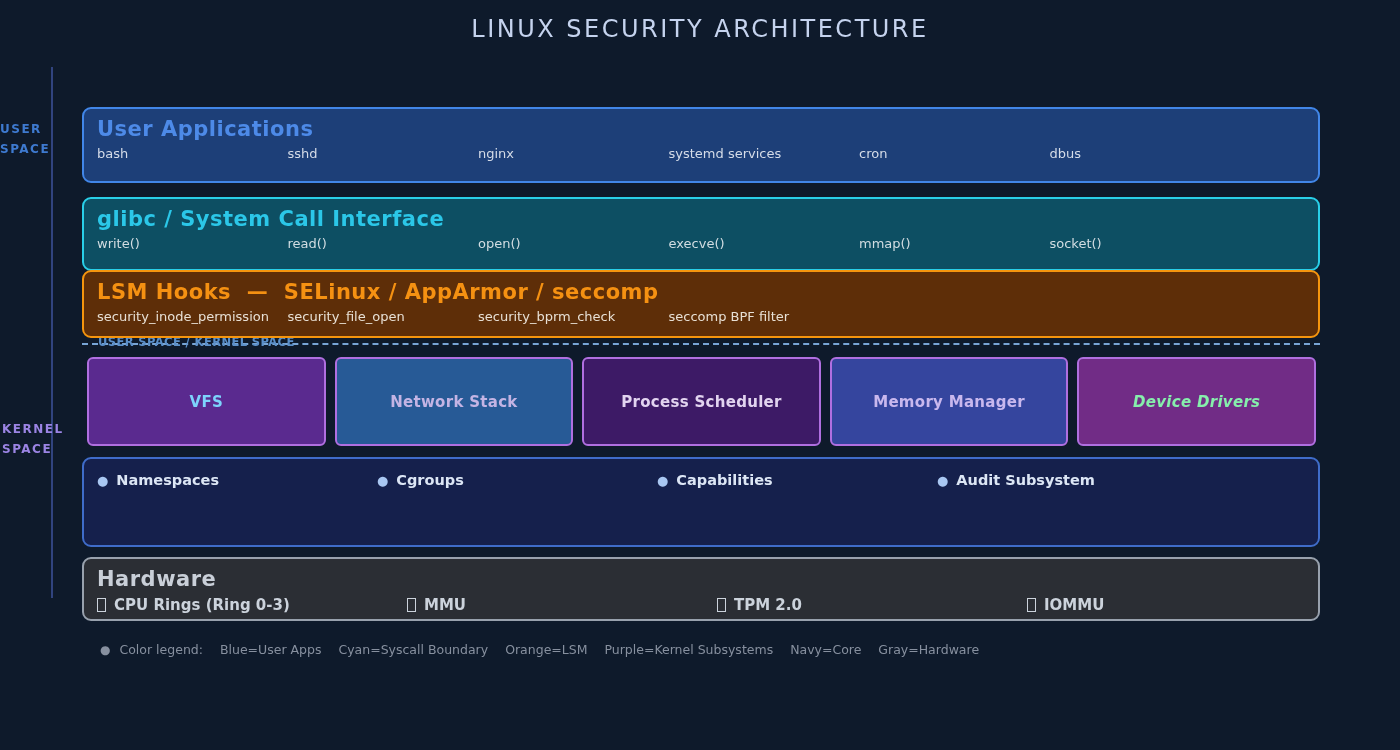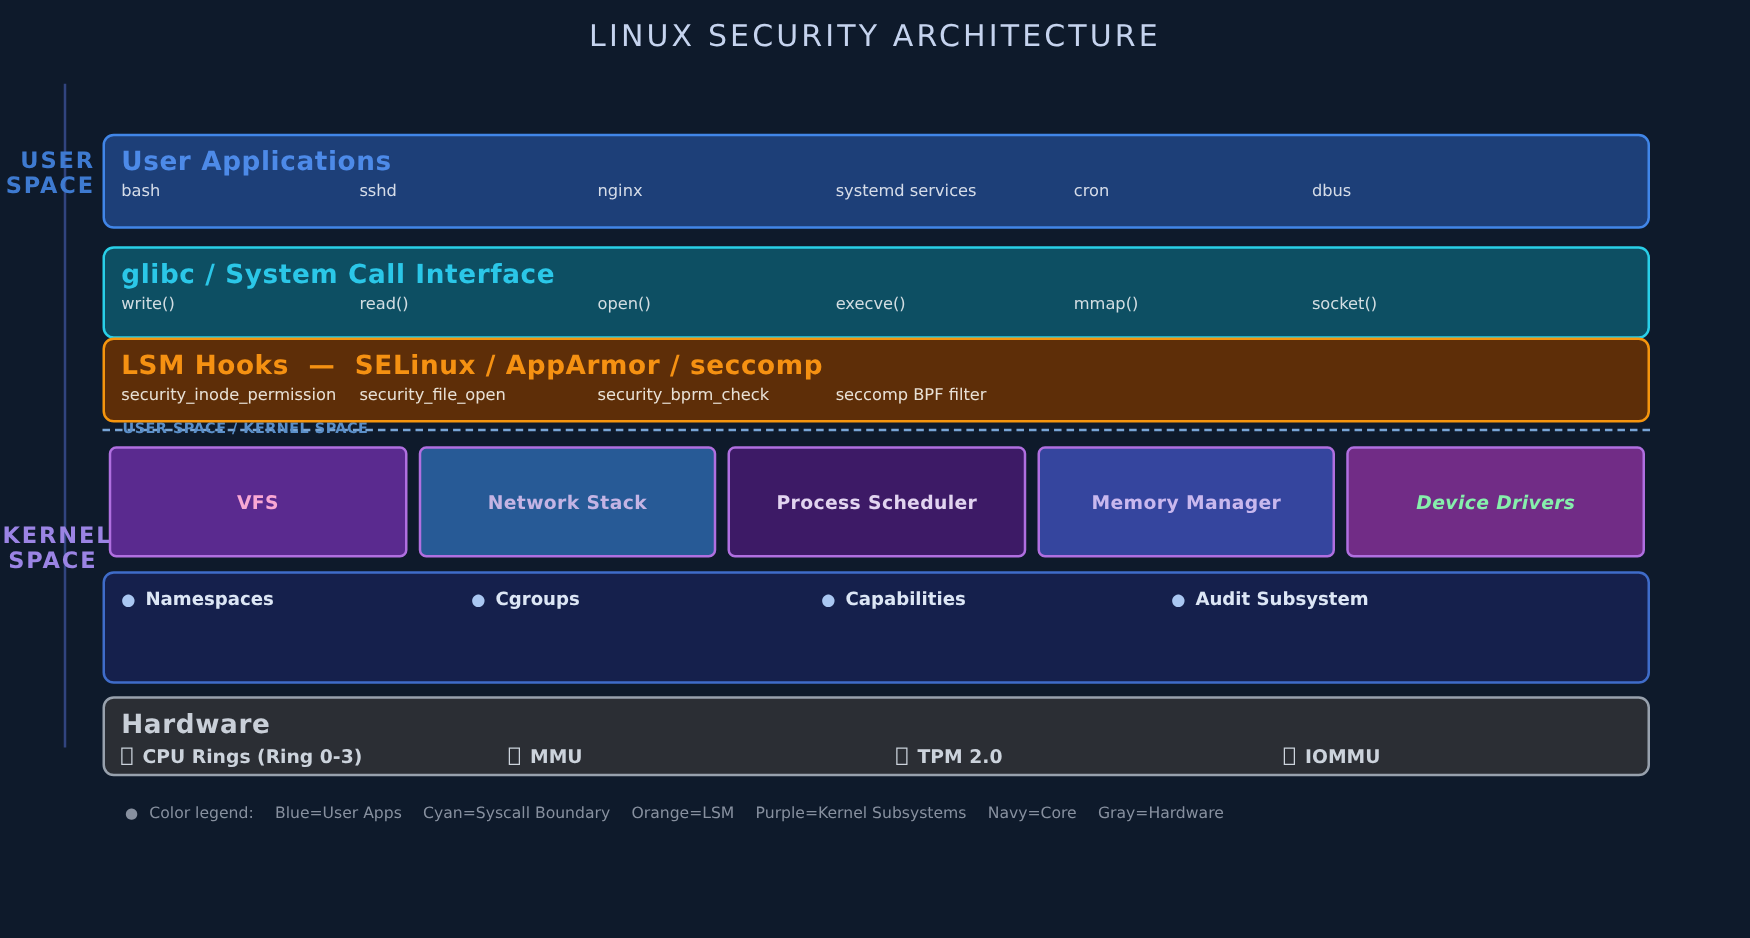--- a/index.html
+++ b/index.html
@@ -21,22 +21,22 @@
   
   .rail-line {
     position: absolute;
     left: 51px; top: 67px;
     width: 2px; height: 531px;
     background: #31447f;
   }
   .side-label {
     position: absolute;
     width: 76px;
-    text-align: right;
-    font-size: 18px;
+    text-align: left;
+    font-size: 12px;
     font-weight: bold;
     letter-spacing: 1.5px;
     line-height: 20px;
   }
   .side-label.user   { left: 0px;  top: 119px; color: #3e7ad0; }
   .side-label.kernel { left: 2px;  top: 419px; color: #9b84e4; }
 
   .main {
     position: absolute;
     left: 82px; top: 67px;
@@ -96,21 +96,21 @@
     height: 89px;
     border: 2px solid #b06fe0;
     border-radius: 6px;
     display: flex;
     align-items: center;
     justify-content: center;
     font-size: 15px;
     font-weight: bold;
     letter-spacing: 0.3px;
   }
-  .subsys.vfs   { background: #5a2a8f; color: #f9a8d4; }
+  .subsys.vfs   { background: #5a2a8f; color: #7dd3fc; }
   .subsys.net   { background: #275a96; color: #c4b4e4; }
   .subsys.sched { background: #3d1a66; color: #e2d4f0; }
   .subsys.mem   { background: #35459e; color: #c9b8ee; align-items: flex-start; padding-top: 34px; }
   .subsys.dev   { background: #712c86; color: #86efac; font-style: italic; }
 
   .l-core { height: 90px; background: #15204c; border-color: #3f6cc9; margin-bottom: 10px; }
   .l-core .layer-title { color: #4d86e8; }
   .l-core .item { width: 280px; font-size: 14.5px; font-weight: bold; color: #dce6f5; }
   .bullet { color: #a9c7f2; margin-right: 8px; font-size: 13px; }
 

